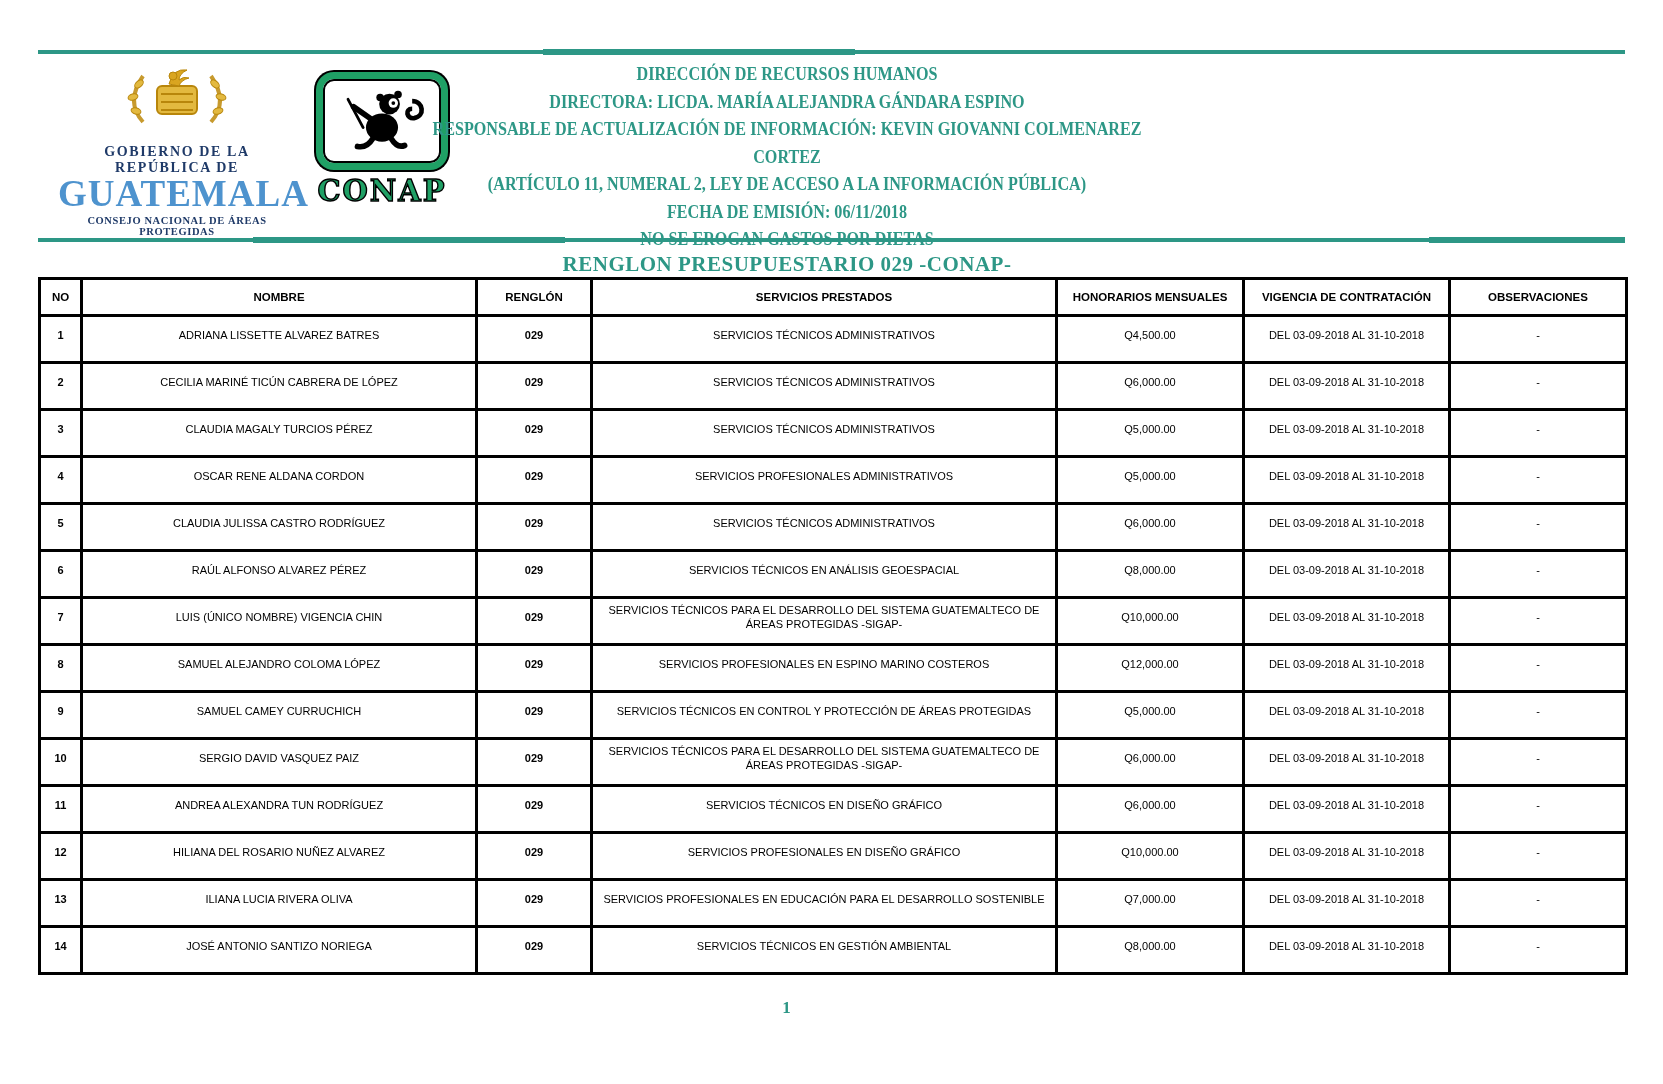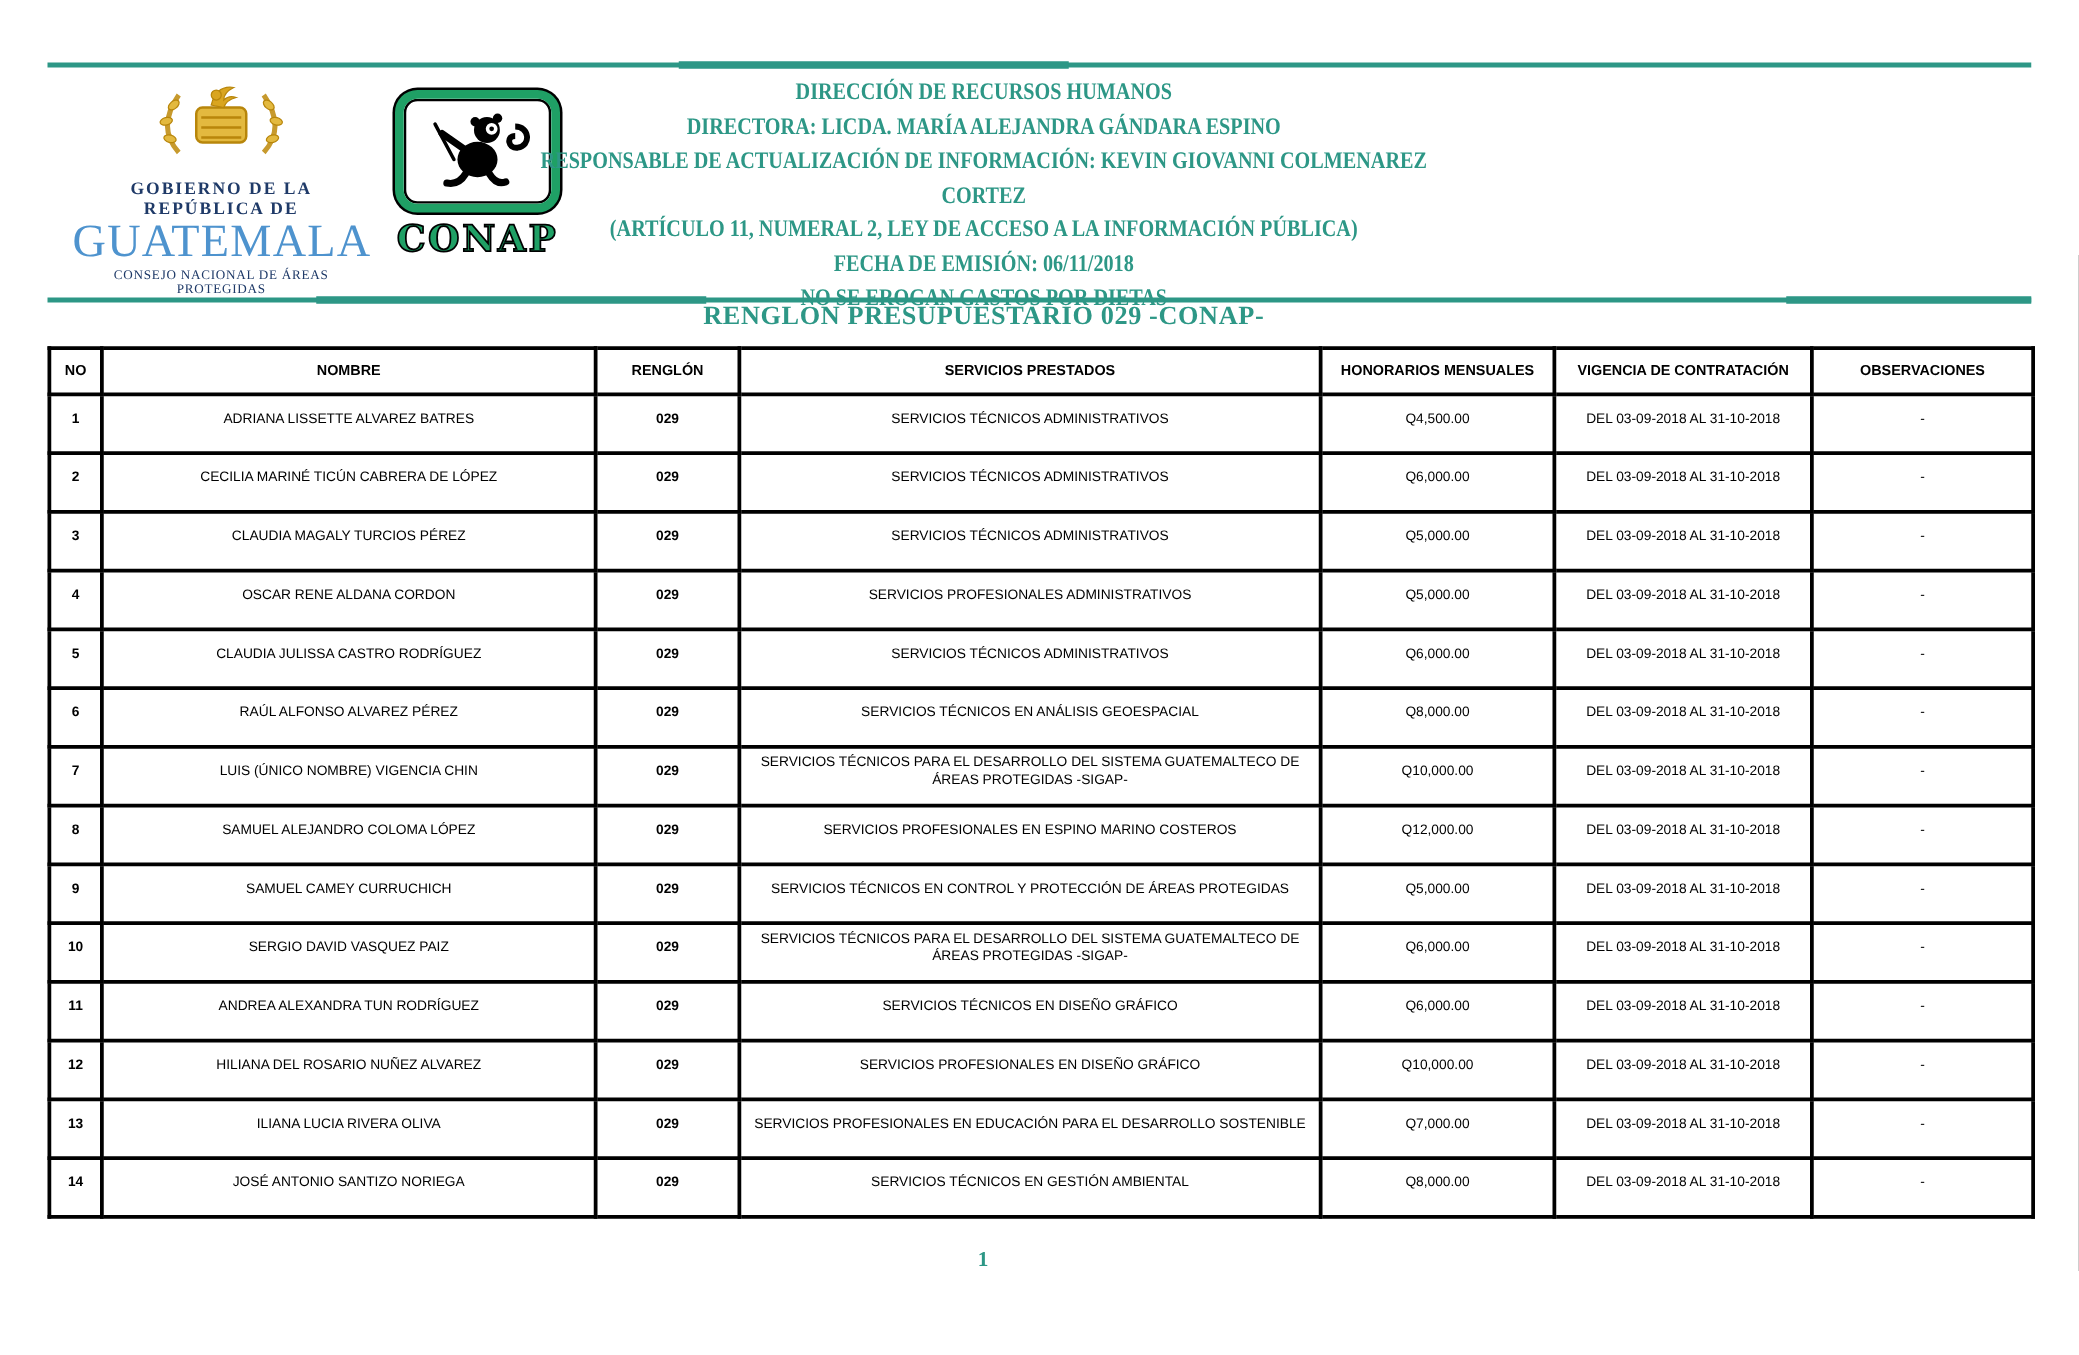--- a/index.html
+++ b/index.html
@@ -19,25 +19,25 @@
   .rule-bottom .seg2 { right:0; width:196px; }
 
   
   .gov-logo { position:absolute; left:58px; top:64px; width:238px; text-align:center; }
   .gov-crest { display:block; margin:0 auto; }
   .gov-top {
     font-family:"Liberation Serif", serif; font-weight:bold; font-size:14px;
     color:#1F3A68; letter-spacing:1.6px; margin-top:18px;
   }
   .gov-name {
-    font-family:"Liberation Serif", serif; font-weight:normal; font-size:37px;
+    font-family:"Liberation Serif", serif; font-weight:bold; font-size:37px;
     color:#4E93CE; letter-spacing:1px; line-height:36px;
   }
   .gov-bottom {
-    font-family:"Liberation Serif", serif; font-weight:normal; font-size:10.5px;
+    font-family:"Liberation Serif", serif; font-weight:bold; font-size:10.5px;
     color:#1F3A68; letter-spacing:0.6px; margin-top:3px;
   }
 
   
   .conap-logo { position:absolute; left:312px; top:72px; width:140px; text-align:center; }
   .conap-box {
     width:118px; height:84px; margin:0 auto;
     background:#fff; border:7px solid #1FA065; border-radius:18px;
     box-shadow:0 0 0 2px #000, inset 0 0 0 2px #000;
     display:flex; align-items:center; justify-content:center;
@@ -48,21 +48,21 @@
     -webkit-text-stroke:1.4px #000;
   }
 
   
   .header-text {
     position:absolute; left:337px; top:60px; width:900px; text-align:center;
     color:#2D9786; font-family:"Liberation Serif", serif; font-weight:bold;
     font-size:19px; line-height:27.5px; transform:scaleX(0.85); transform-origin:50% 0;
   }
   .doc-title {
-    position:absolute; left:337px; top:240px; width:900px; margin:0; text-align:center;
+    position:absolute; left:337px; top:252px; width:900px; margin:0; text-align:center;
     color:#2D9786; font-family:"Liberation Serif", serif; font-weight:bold;
     font-size:21px; letter-spacing:0.5px;
   }
 
   
   table.roster {
     position:absolute; left:38px; top:277px; width:1587px;
     border-collapse:collapse; table-layout:fixed;
   }
   table.roster th, table.roster td {

